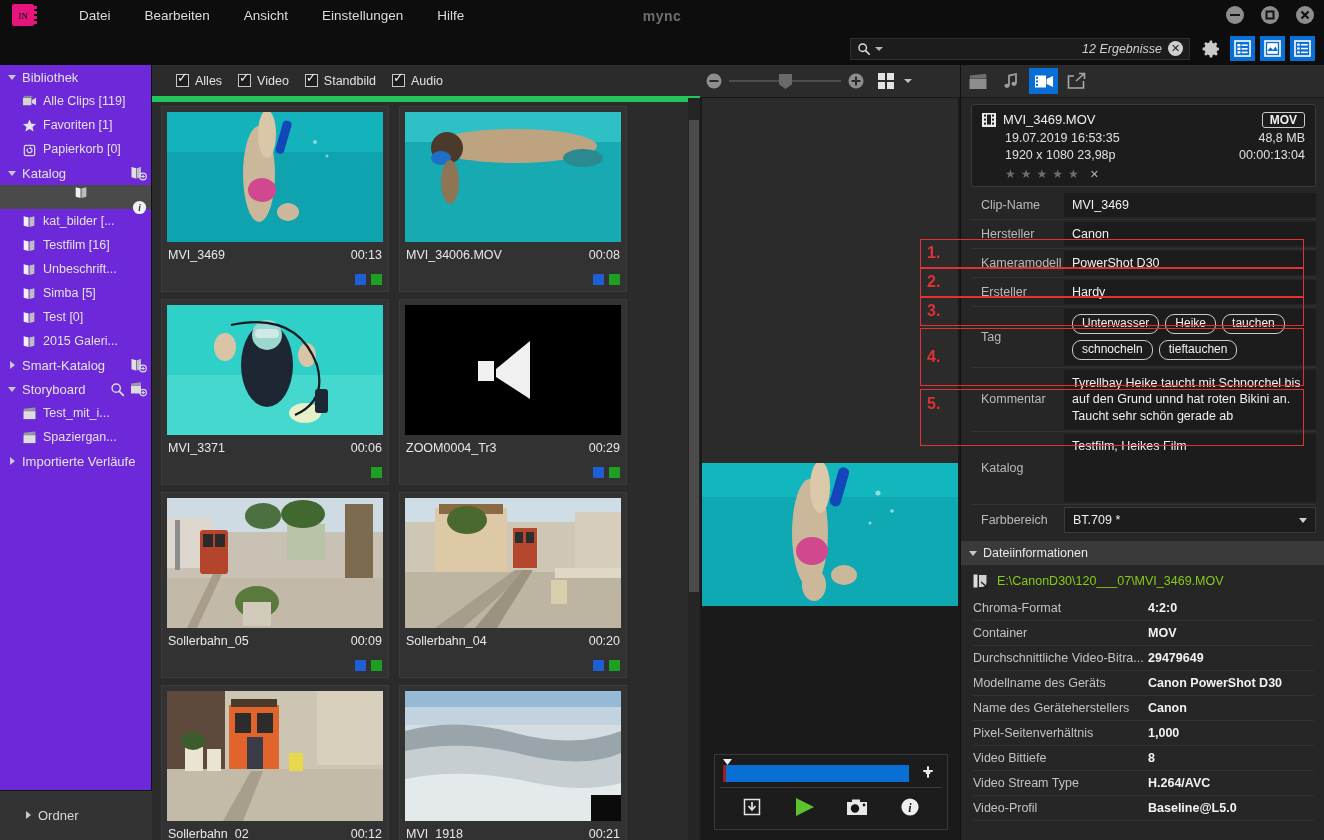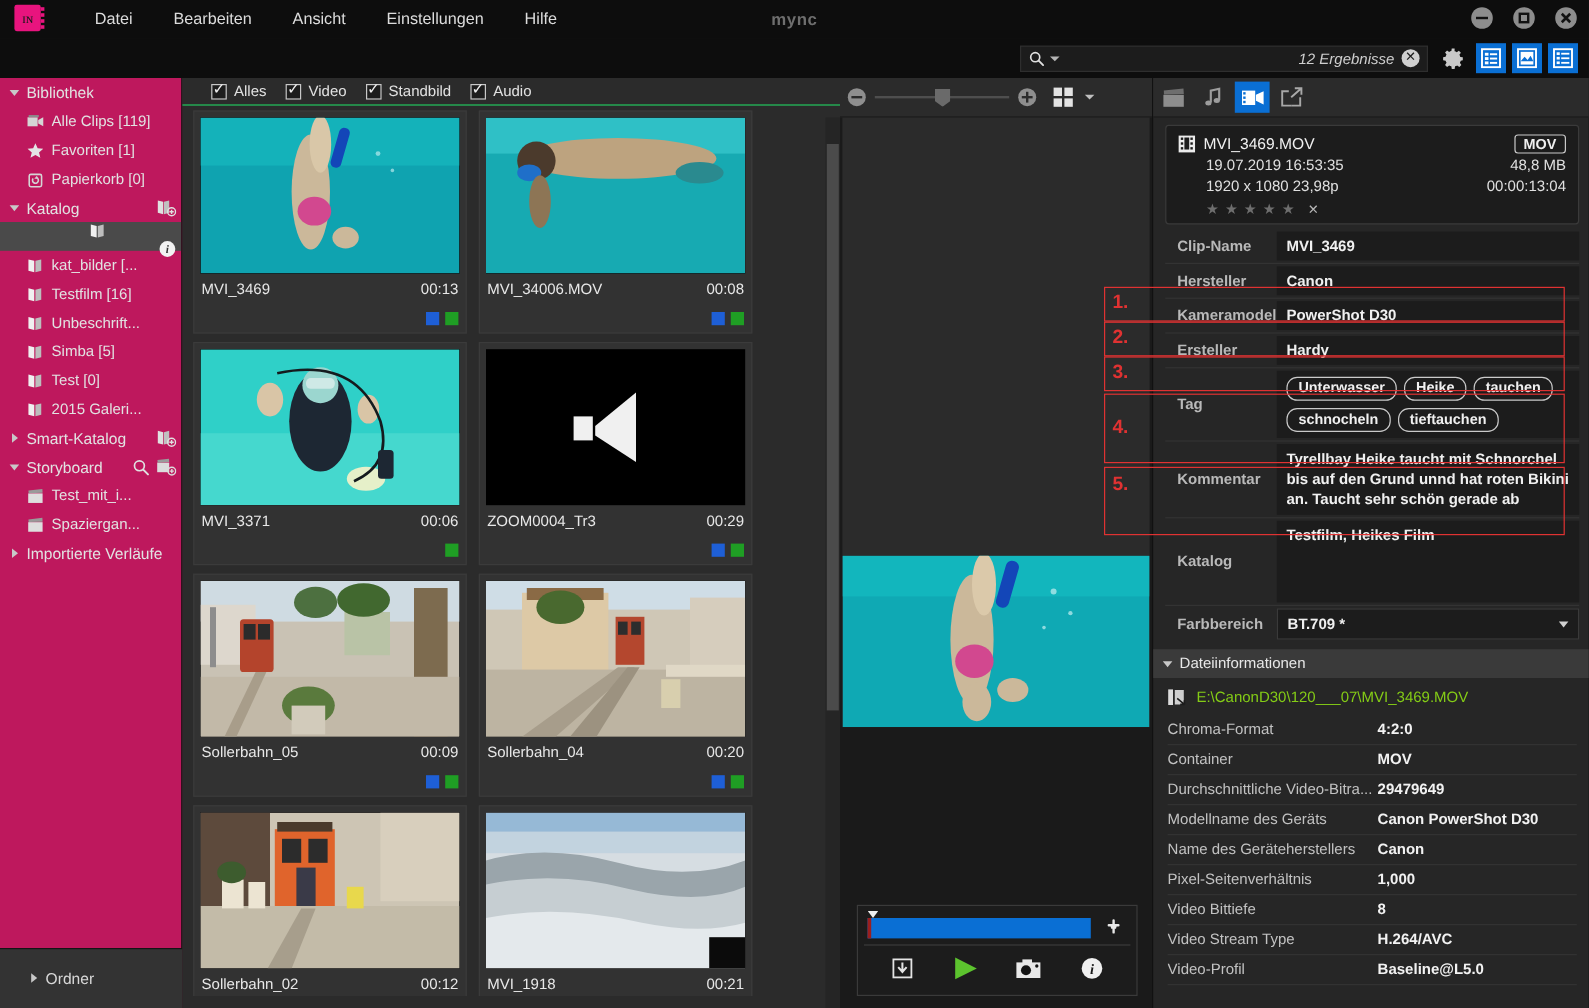--- a/index.html
+++ b/index.html
@@ -68,21 +68,21 @@
   .gear-btn { width: 22px; height: 22px; margin-right: 8px; cursor: pointer; }
   .viewbtn {
     width: 25px; height: 25px; background: #0a6fd4; margin-right: 5px;
     display: flex; align-items: center; justify-content: center; cursor: pointer;
   }
   .viewbtn:last-child { margin-right: 9px; }
 
   
   .sidebar {
     position: absolute; top: 65px; left: 0; width: 152px; height: 775px;
-    background: #be185d; border-right: 1px solid #111;
+    background: #6d28d9; border-right: 1px solid #111;
   }
   .sb-scroll { height: 740px; overflow: hidden; }
   .sb-row {
     display: flex; align-items: center; height: 24px; font-size: 12.5px;
     color: #e2e2e2; cursor: pointer; white-space: nowrap; padding-right: 4px;
   }
   .sb-row.sel { background: #4a4a4a; flex-direction: column; }
   .sb-row.lvl0 { padding-left: 8px; font-size: 13px; }
   .sb-row.lvl1 { padding-left: 22px; }
   .tri {
@@ -107,21 +107,21 @@
     display: flex; align-items: center; padding-left: 24px; font-size: 13px;
     cursor: pointer;
   }
 
   
   .browser {
     position: absolute; top: 65px; left: 152px; width: 548px; height: 775px;
     background: #2b2b2b;
   }
   .filterbar {
-    height: 23px; background: #2b2b2b; border-bottom: 1px solid #22c55e;
+    height: 37px; background: #2b2b2b; border-bottom: 6px solid #22c55e;
     display: flex; align-items: center; padding-left: 24px; gap: 0;
   }
   .fchk { display: flex; align-items: center; margin-right: 16px; cursor: pointer; }
   .chkbox {
     width: 13px; height: 13px; border: 1px solid #c8c8c8; background: #1d1d1d;
     margin-right: 6px; position: relative; flex: none;
   }
   .chkbox::after {
     content: '✓'; position: absolute; left: 0px; top: -4px;
     font-size: 13px; color: #f0f0f0; line-height: 14px;
@@ -231,21 +231,21 @@
     font-size: 12px; color: #f0f0f0; font-weight: bold;
   }
   .fc-l2, .fc-l3 {
     display: flex; justify-content: space-between; font-size: 12.5px;
     color: #e0e0e0; margin-top: 3px; padding-left: 23px;
   }
   .stars { display: flex; align-items: center; gap: 5px; padding-left: 23px; margin-top: 5px; }
   .star { color: #6e6e6e; font-size: 12px; cursor: pointer; }
   .star-x { color: #b6b6b6; font-size: 11px; margin-left: 6px; cursor: pointer; }
 
-  .mform { margin: 2px 8px 0 10px; font-weight: bold; }
+  .mform { margin: 2px 8px 0 10px; }
   .mrow { display: flex; border-bottom: 1px solid #333; min-height: 29px; position: relative; }
   .mlabel {
     width: 93px; flex: none; font-size: 12.5px; color: #b9b9b9;
     display: flex; align-items: center; padding-left: 10px;
   }
   .mval {
     flex: 1; background: #1c1c1c; font-size: 12.5px; color: #f0f0f0;
     display: flex; align-items: center; padding: 5px 8px; margin: 2px 0;
   }
   .mval.tall { min-height: 52px; align-items: flex-start; line-height: 1.32; }

